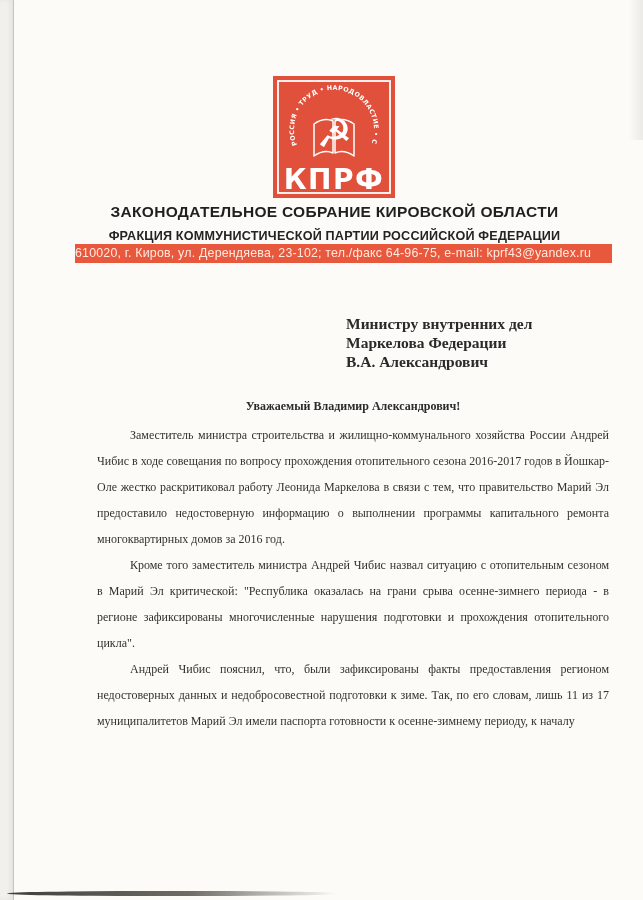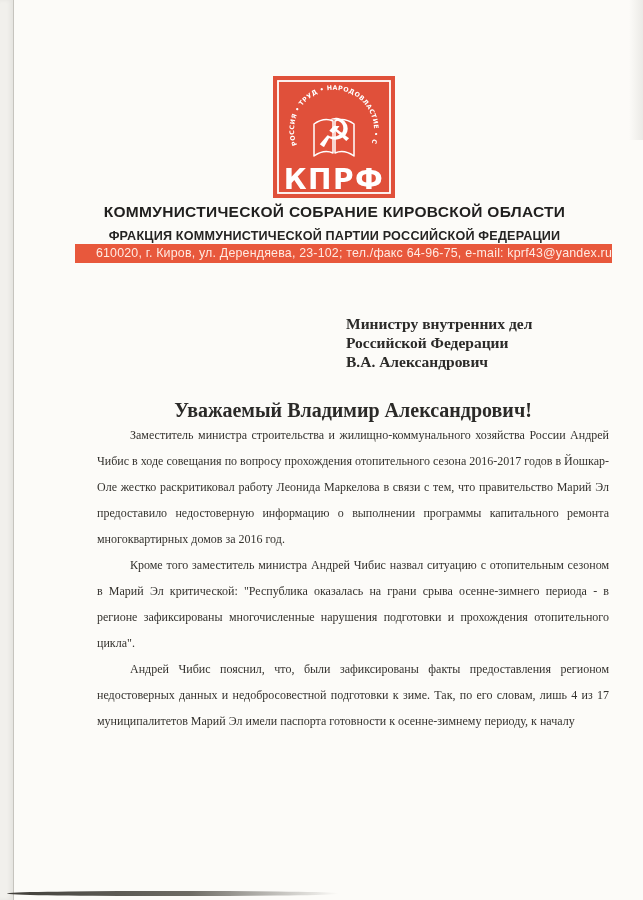--- a/index.html
+++ b/index.html
@@ -27,30 +27,30 @@
     position:absolute;left:34px;right:8px;top:203px;text-align:center;
     font-weight:bold;font-size:15.5px;letter-spacing:.3px;color:#201f1e;white-space:nowrap;
   }
   .org2{
     position:absolute;left:34px;right:8px;top:229px;text-align:center;
     font-weight:bold;font-size:12.6px;letter-spacing:.2px;color:#242322;white-space:nowrap;
   }
   .addr{
     position:absolute;left:75px;top:244px;width:537px;height:19px;
     background:#e8583c;color:#ffeae2;font-size:12.4px;line-height:19px;
-    text-align:right;letter-spacing:.2px;white-space:nowrap;
+    text-align:left;letter-spacing:.2px;white-space:nowrap;
   }
   .recipient{
     position:absolute;left:346px;top:314px;
     font-family:"Liberation Serif",serif;font-weight:bold;
     font-size:15.5px;line-height:19px;color:#2b2a28;
   }
   .salutation{
     position:absolute;left:97px;width:512px;top:399px;text-align:center;
-    font-family:"Liberation Serif",serif;font-weight:bold;font-size:20px;color:#2b2a28;
+    font-family:"Liberation Serif",serif;font-weight:bold;font-size:12px;color:#2b2a28;
   }
   .body-text{
     position:absolute;left:97px;width:512px;top:422px;
     font-family:"Liberation Serif",serif;font-size:12px;line-height:26px;
     color:#34322e;text-align:justify;
   }
   .body-text p{margin:0;text-indent:33px;}
 </style>
 </head>
 <body>
@@ -68,34 +68,34 @@
       <textPath href="#ringPath">РОССИЯ • ТРУД • НАРОДОВЛАСТИЕ • СОЦИАЛИЗМ</textPath>
     </text>
     <g fill="none" stroke="#ffffff" stroke-width="1.5" stroke-linejoin="round">
       <path d="M 41 48 Q 51 41 60 45 L 60 77 Q 51 73 41 80 Z"></path>
       <path d="M 81 48 Q 71 41 62 45 L 62 77 Q 71 73 81 80 Z"></path>
     </g>
     <text x="61.5" y="71" font-size="40" text-anchor="middle" fill="#ffffff" font-family="'DejaVu Sans',sans-serif">☭</text>
     <text x="61" y="113" font-size="28" font-weight="bold" text-anchor="middle" fill="#ffffff" letter-spacing="1.5" font-family="'DejaVu Sans',sans-serif">КПРФ</text>
   </svg>
 
-  <div class="org1">КОММУНИСТИЧЕСКОЙ СОБРАНИЕ КИРОВСКОЙ ОБЛАСТИ</div>
+  <div class="org1">ЗАКОНОДАТЕЛЬНОЕ СОБРАНИЕ КИРОВСКОЙ ОБЛАСТИ</div>
   <div class="org2">ФРАКЦИЯ КОММУНИСТИЧЕСКОЙ ПАРТИИ РОССИЙСКОЙ ФЕДЕРАЦИИ</div>
 
   <div class="addr">610020, г. Киров, ул. Дерендяева, 23-102; тел./факс 64-96-75, e-mail: kprf43@yandex.ru</div>
 
   <div class="recipient">
     <div>Министру внутренних дел</div>
-    <div>Российской Федерации</div>
+    <div>Маркелова Федерации</div>
     <div>В.А. Александрович</div>
   </div>
 
   <div class="salutation">Уважаемый Владимир Александрович!</div>
 
   <div class="body-text">
     <p>Заместитель министра строительства и жилищно-коммунального хозяйства России Андрей Чибис в ходе совещания по вопросу прохождения отопительного сезона 2016-2017 годов в Йошкар-Оле жестко раскритиковал работу Леонида Маркелова в связи с тем, что правительство Марий Эл предоставило недостоверную информацию о выполнении программы капитального ремонта многоквартирных домов за 2016 год.</p>
     <p>Кроме того заместитель министра Андрей Чибис назвал ситуацию с отопительным сезоном в Марий Эл критической: "Республика оказалась на грани срыва осенне-зимнего периода - в регионе зафиксированы многочисленные нарушения подготовки и прохождения отопительного цикла".</p>
-    <p>Андрей Чибис пояснил, что, были зафиксированы факты предоставления регионом недостоверных данных и недобросовестной подготовки к зиме. Так, по его словам, лишь 4 из 17 муниципалитетов Марий Эл имели паспорта готовности к осенне-зимнему периоду, к началу</p>
+    <p>Андрей Чибис пояснил, что, были зафиксированы факты предоставления регионом недостоверных данных и недобросовестной подготовки к зиме. Так, по его словам, лишь 11 из 17 муниципалитетов Марий Эл имели паспорта готовности к осенне-зимнему периоду, к началу</p>
   </div>
 
   <div class="bottom-shadow"></div>
 
 </div>
 
 </body></html>

